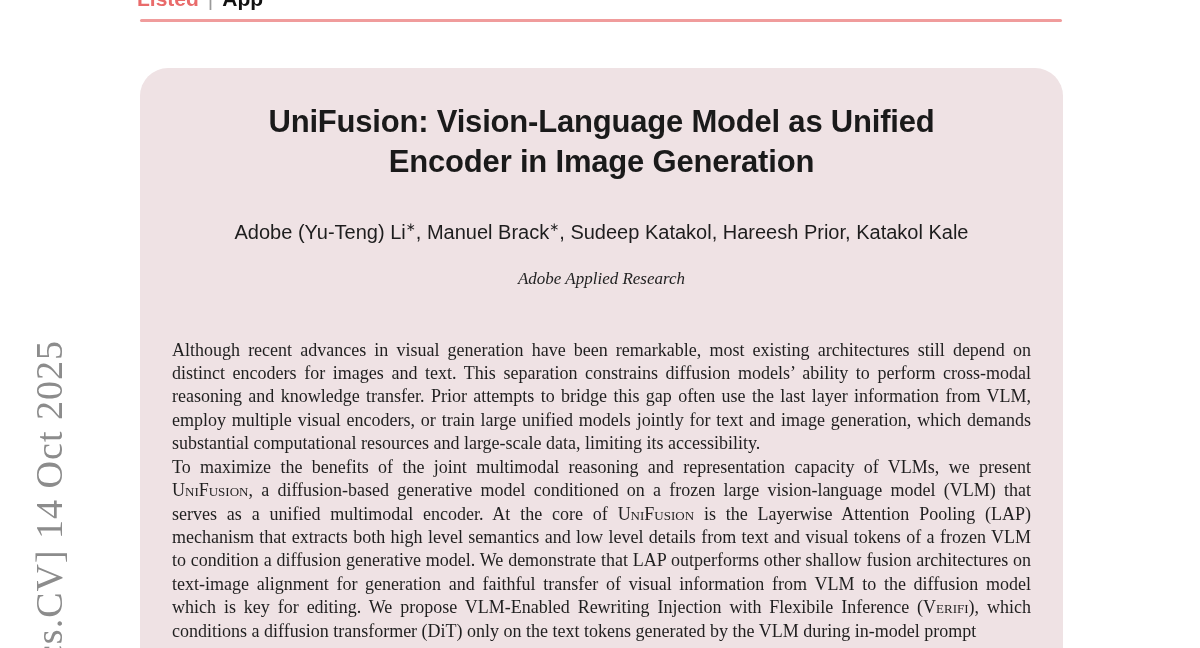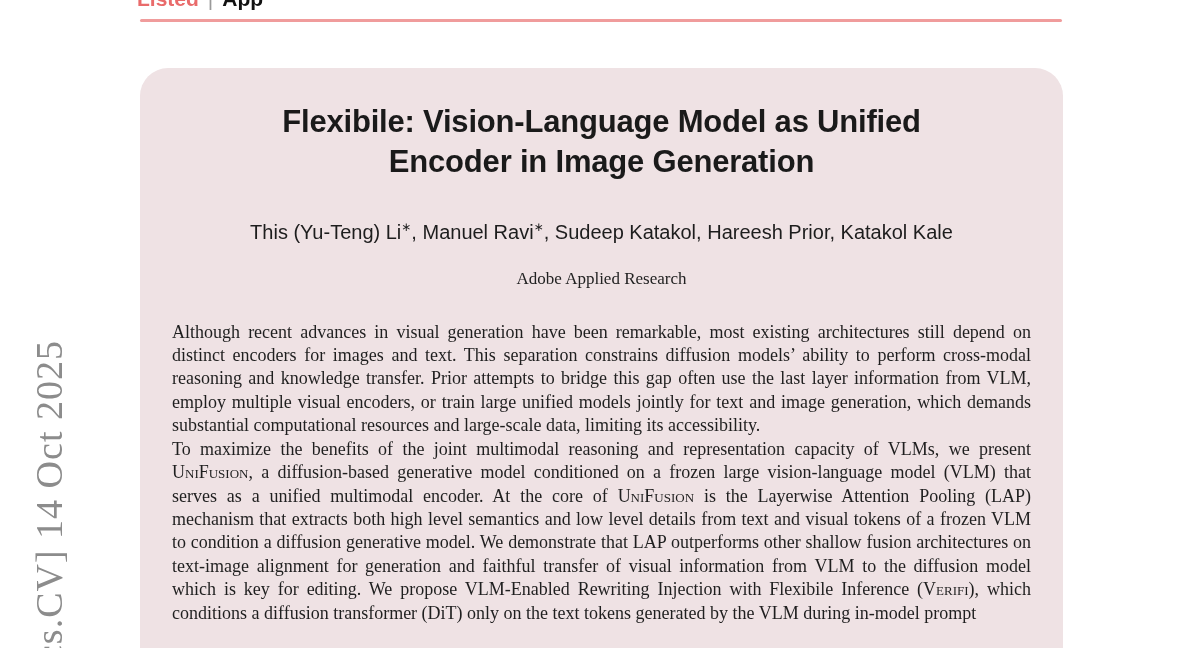--- a/index.html
+++ b/index.html
@@ -75,24 +75,25 @@
     line-height: 24px;
   }
   .authors-line sup { font-size: 12px; }
 
   .affiliation {
     margin-top: 25px;
     text-align: center;
     font-family: "Liberation Serif", serif;
     font-size: 17px;
     color: #222222;
+    font-style: italic;
   }
 
   .abstract {
-    margin-top: 32px;
+    margin-top: 50px;
     font-family: "Liberation Serif", serif;
     font-size: 18px;
     line-height: 23.4px;
     color: #1f1f1f;
     text-align: justify;
   }
   .abstract p { margin: 0; }
   .sc { font-variant: small-caps; }
 </style>
 </head>
@@ -101,24 +102,24 @@
 <div class="top-header">
   <span class="header-left">Listed</span><span class="header-divider">|</span><span class="header-right">App</span>
 </div>
 
 <div class="header-rule"></div>
 
 <div class="arxiv-watermark">cs.CV] 14 Oct 2025</div>
 
 <div class="paper-card">
 
-  <h1 class="paper-title"><span>Flexibile: Vision-Language Model as Unified</span><br><span>Encoder in Image Generation</span></h1>
+  <h1 class="paper-title"><span>UniFusion: Vision-Language Model as Unified</span><br><span>Encoder in Image Generation</span></h1>
 
   <div class="authors-line">
-    <span>This (Yu-Teng) Li</span><sup>∗</sup><span>, </span><span>Manuel Ravi</span><sup>∗</sup><span>, </span><span>Sudeep Katakol</span><span>, </span><span>Hareesh Prior</span><span>, </span><span>Katakol Kale</span>
+    <span>Adobe (Yu-Teng) Li</span><sup>∗</sup><span>, </span><span>Manuel Brack</span><sup>∗</sup><span>, </span><span>Sudeep Katakol</span><span>, </span><span>Hareesh Prior</span><span>, </span><span>Katakol Kale</span>
   </div>
 
   <div class="affiliation">Adobe Applied Research</div>
 
   <div class="abstract">
     <p>Although recent advances in visual generation have been remarkable, most existing architectures still depend on distinct encoders for images and text. This separation constrains diffusion models’ ability to perform cross-modal reasoning and knowledge transfer. Prior attempts to bridge this gap often use the last layer information from VLM, employ multiple visual encoders, or train large unified models jointly for text and image generation, which demands substantial computational resources and large-scale data, limiting its accessibility.</p>
     <p><span>To maximize the benefits of the joint multimodal reasoning and representation capacity of VLMs, we present </span><span class="sc">UniFusion</span><span>, a diffusion-based generative model conditioned on a frozen large vision-language model (VLM) that serves as a unified multimodal encoder. At the core of </span><span class="sc">UniFusion</span><span> is the Layerwise Attention Pooling (LAP) mechanism that extracts both high level semantics and low level details from text and visual tokens of a frozen VLM to condition a diffusion generative model. We demonstrate that LAP outperforms other shallow fusion architectures on text-image alignment for generation and faithful transfer of visual information from VLM to the diffusion model which is key for editing. We propose VLM-Enabled Rewriting Injection with Flexibile Inference (</span><span class="sc">Verifi</span><span>), which conditions a diffusion transformer (DiT) only on the text tokens generated by the VLM during in-model prompt</span></p>
   </div>
 
 </div>

